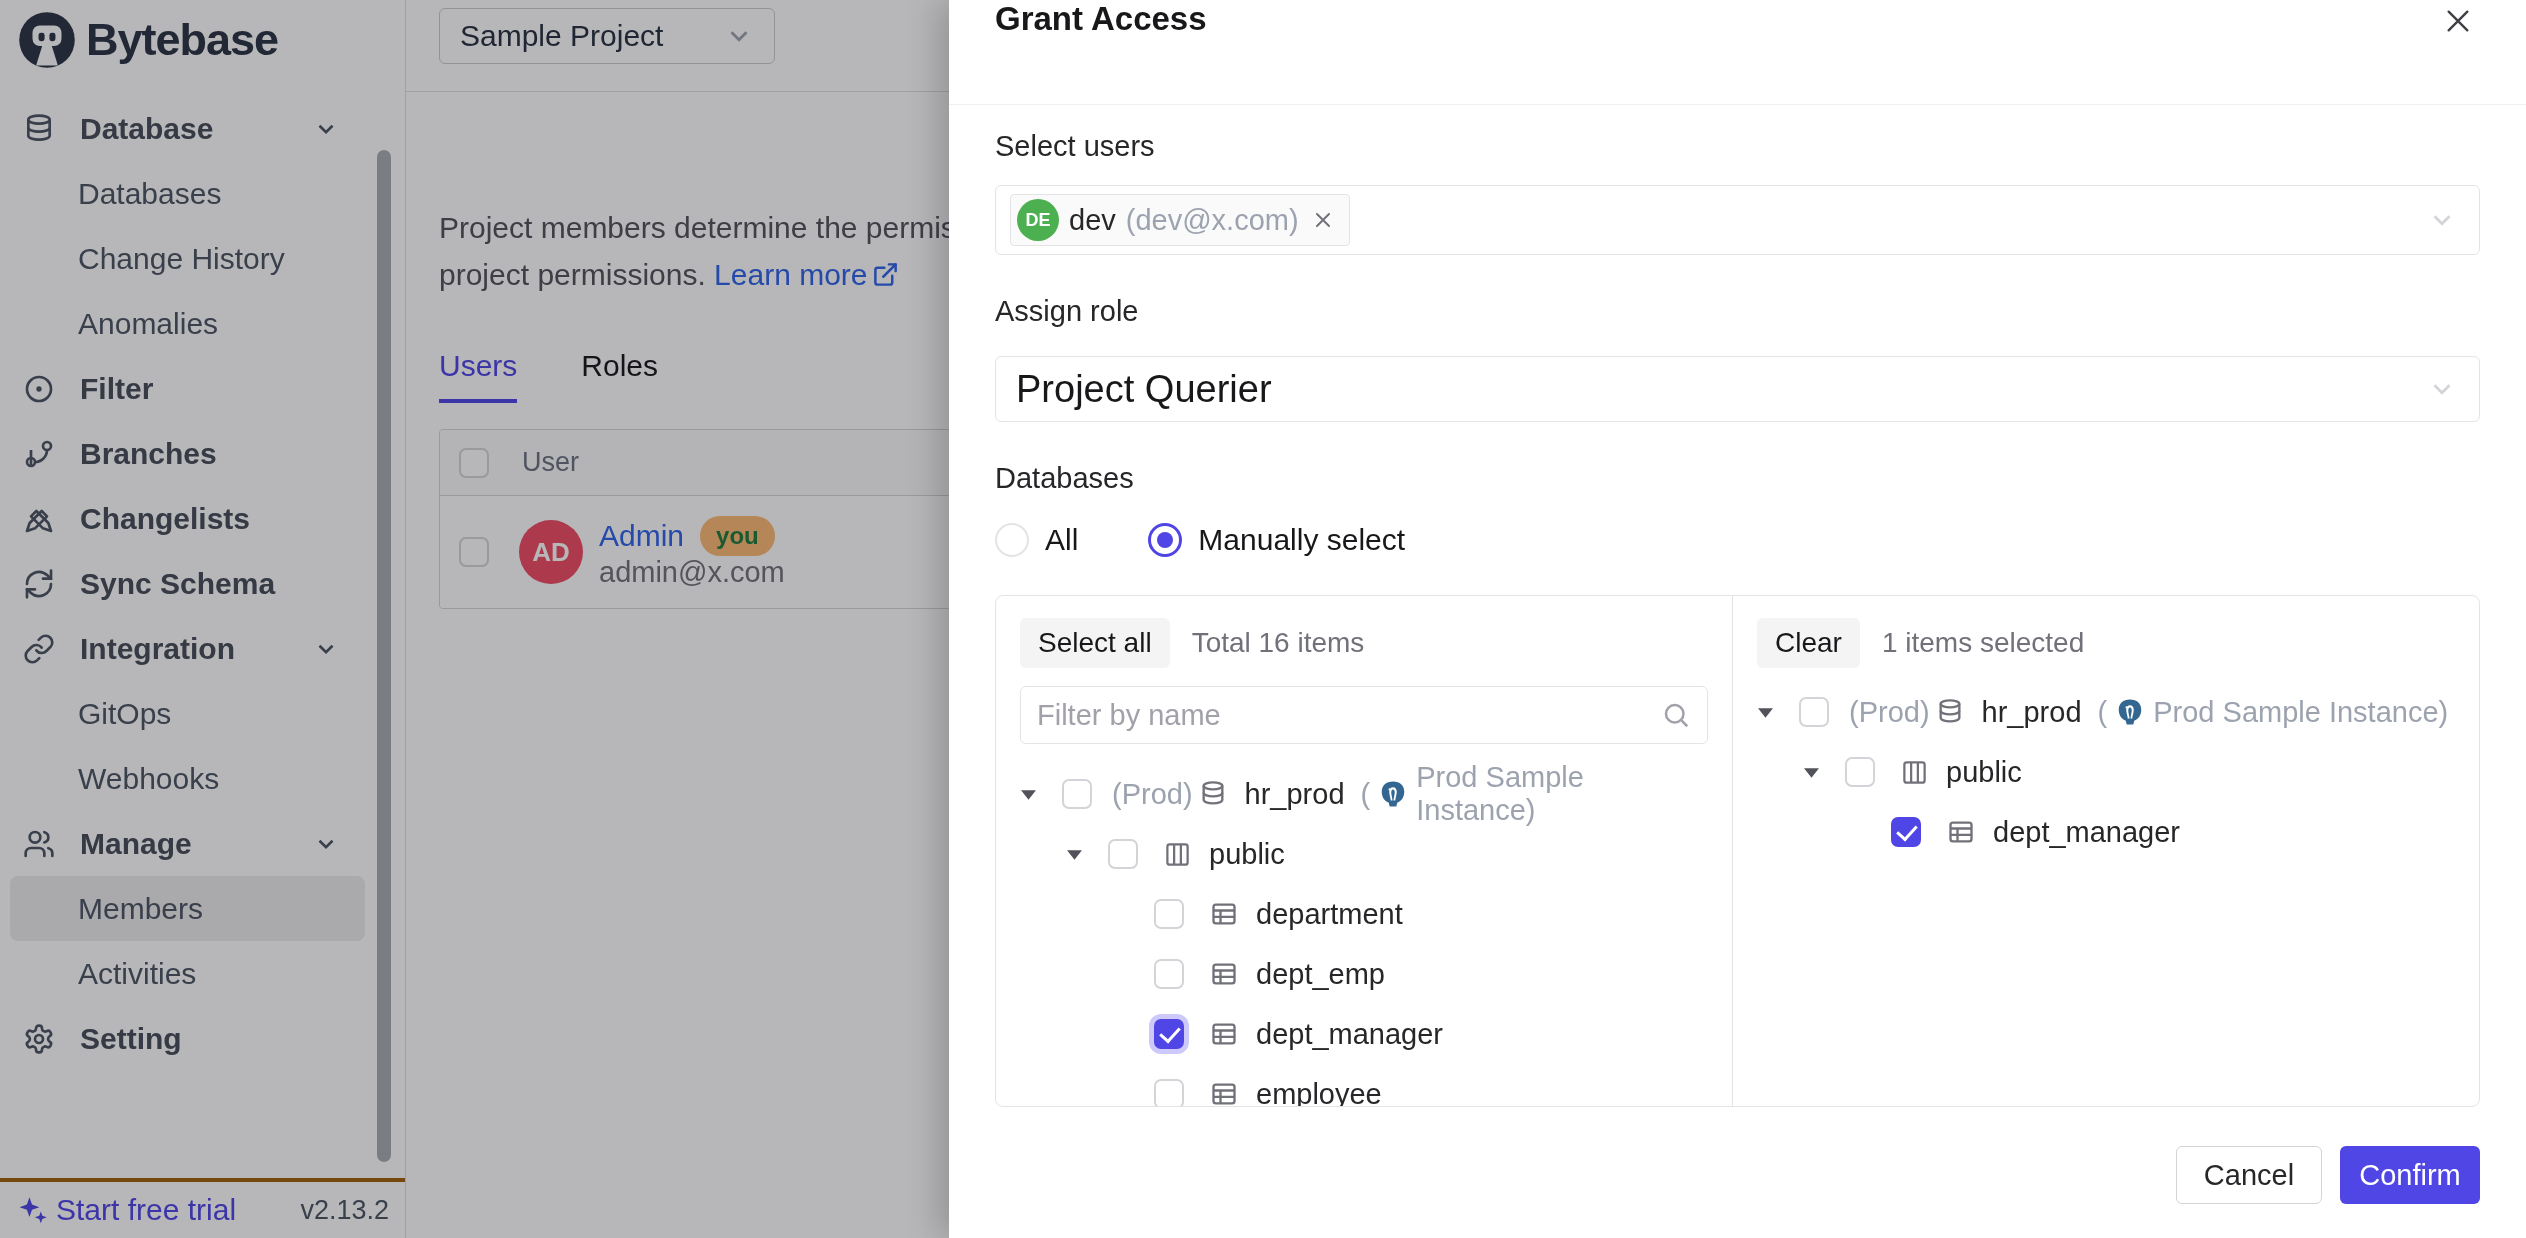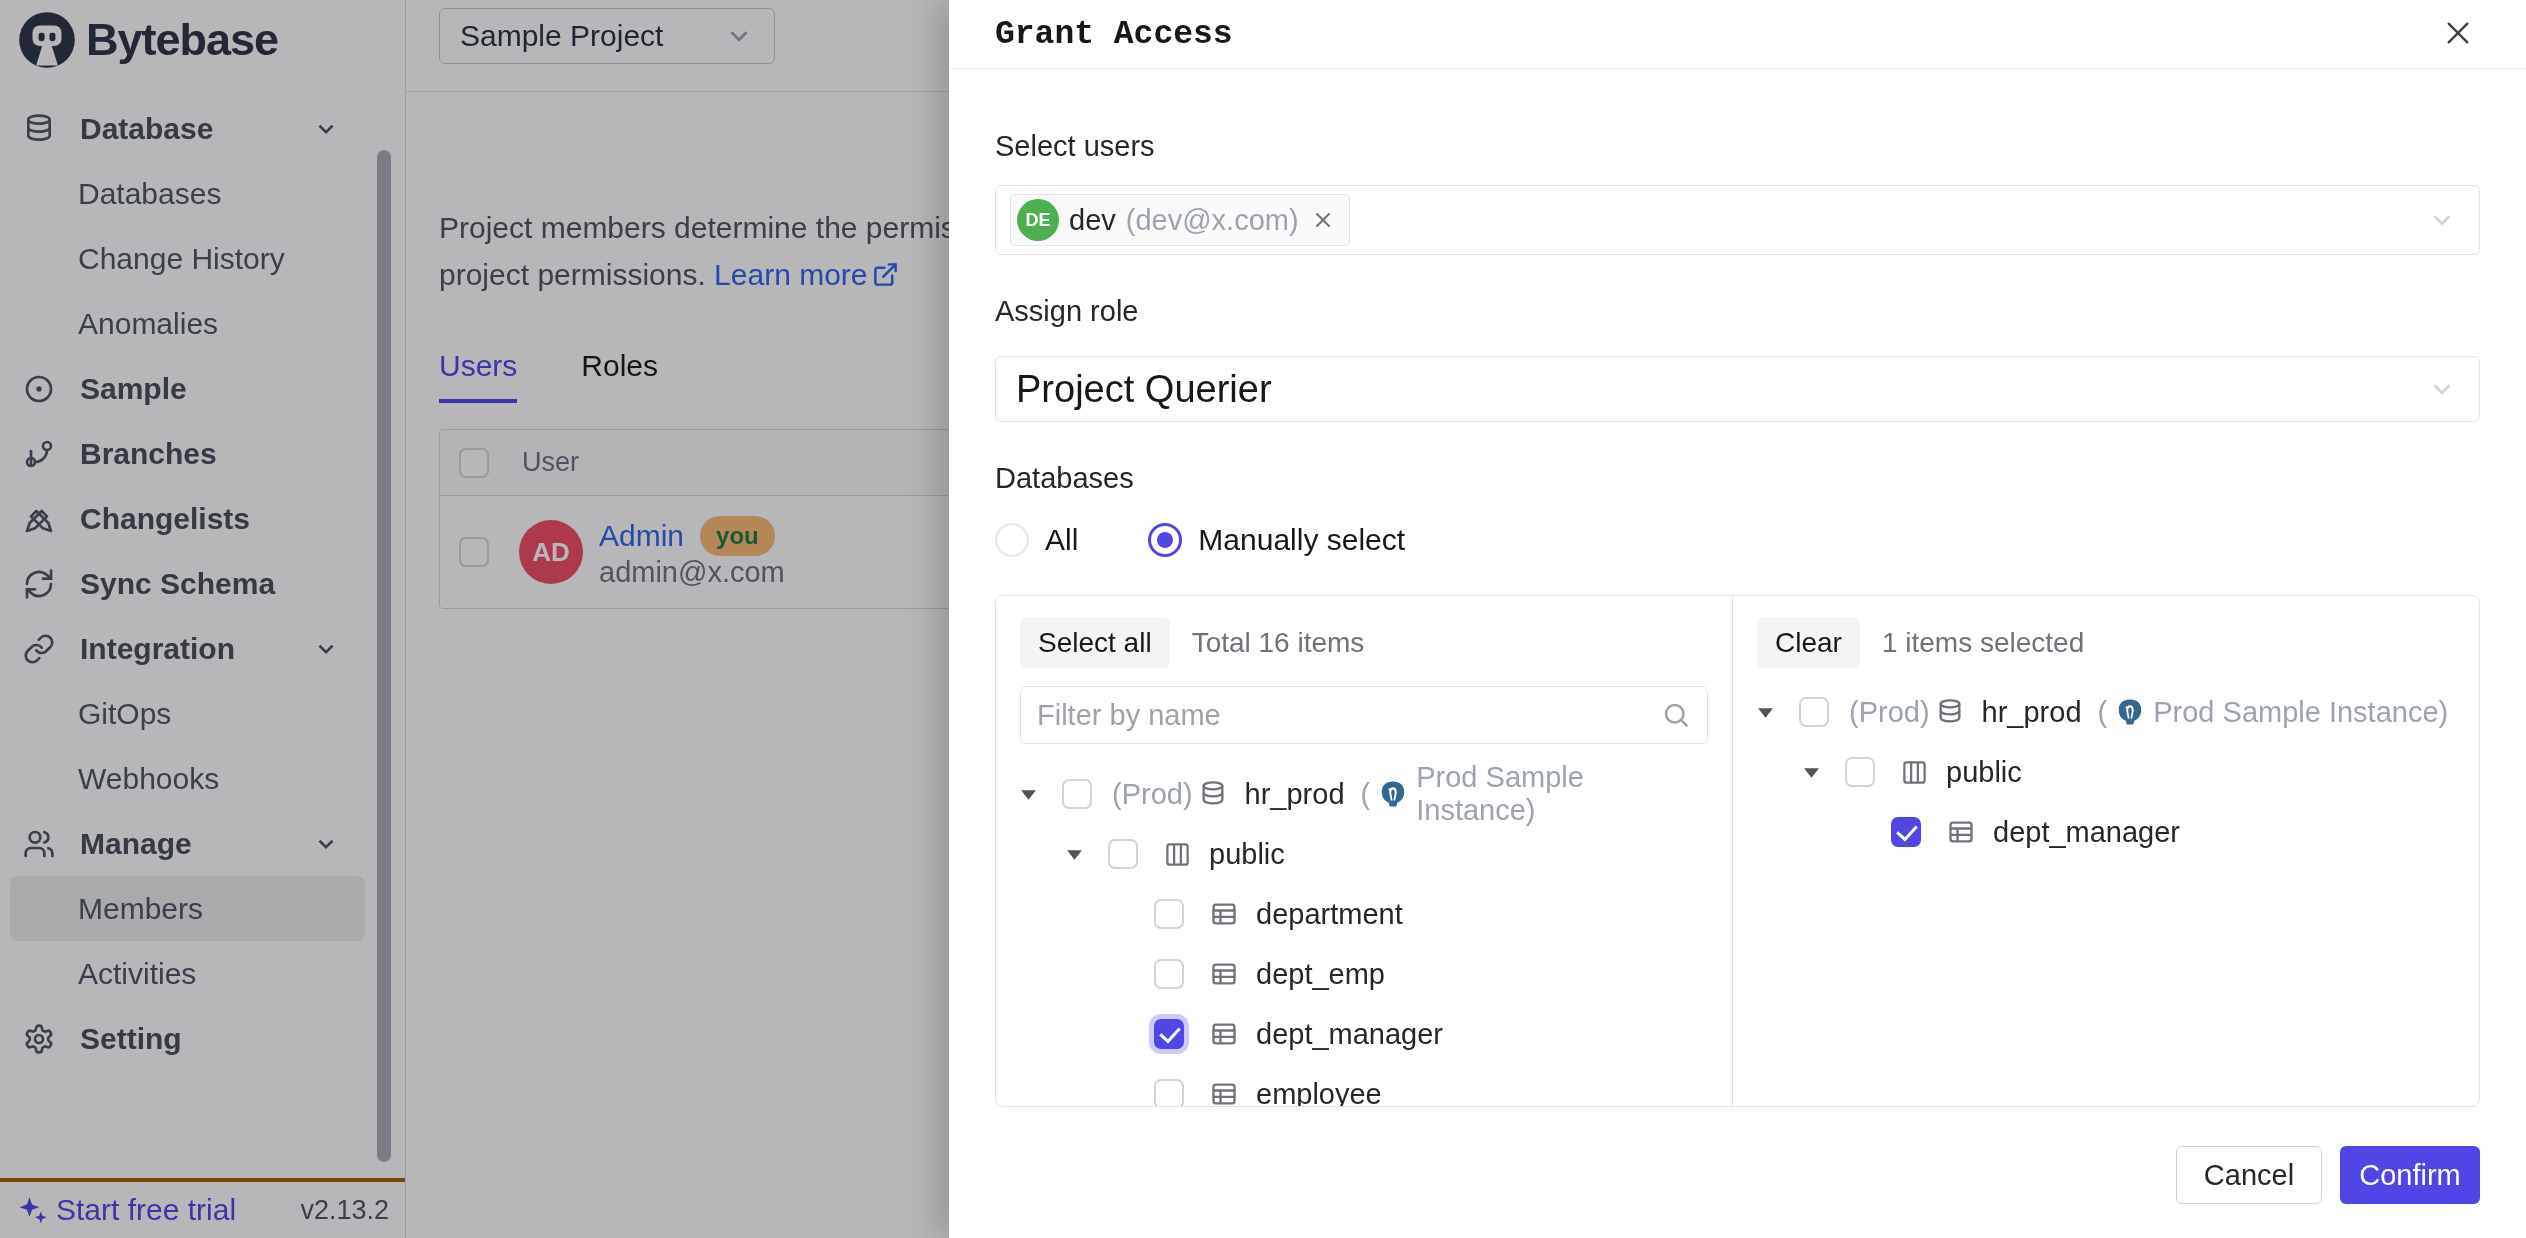--- a/index.html
+++ b/index.html
@@ -59,21 +59,21 @@
 
   
   .cb { width:30px; height:30px; border:2px solid #d4d4d8; border-radius:7px; background:#fff; flex:none; position:relative; cursor:pointer; }
   .cb.checked { background:#4f46e5; border-color:#4f46e5; }
   .cb.checked::after { content:""; position:absolute; left:8px; top:2px; width:9px; height:16px; border:solid #fff; border-width:0 3.5px 3.5px 0; transform:rotate(42deg); }
   .cb.ring { box-shadow:0 0 0 5px #cdc9fb; }
 
   
   .overlay { position:absolute; inset:0; background:rgba(18,18,23,0.30); z-index:5; }
   .modal { position:absolute; top:0; bottom:0; left:949px; right:0; background:#fff; z-index:10; box-shadow:-12px 0 30px rgba(0,0,0,0.18); }
-  .modal-header { height:69px; display:flex; align-items:center; padding:0 46px; border-bottom:1px solid #efefef;font-family:Liberation Mono, monospace; }
+  .modal-header { height:105px; display:flex; align-items:flex-start; padding:0 46px; border-bottom:1px solid #efefef; }
   .m-title { font-size:33px; font-weight:600; color:#18181b; flex:1; }
   .close-btn { width:44px; height:44px; display:flex; align-items:center; justify-content:center; background:none; border:none; cursor:pointer; color:#3f3f46; }
   .modal-body { position:absolute; top:94px; left:0; right:0; bottom:0; padding:0 46px; overflow:hidden; }
   .m-label { font-size:29px; font-weight:500; color:#27272a; }
   .lbl-users { margin-top:36px; }
   .select-box { position:relative; margin-top:22px; height:70px; border:1px solid #e4e4e7; border-radius:6px; display:flex; align-items:center; padding:0 14px; cursor:pointer; background:#fff; }
   .select-chev { position:absolute; right:22px; top:50%; transform:translateY(-50%); color:#d4d4d8; display:flex; }
   .chip { display:inline-flex; align-items:center; height:52px; background:#fafafa; border:1px solid #e4e4e7; border-radius:4px; padding:0 14px 0 6px; gap:10px; }
   .chip-avatar { width:42px; height:42px; border-radius:50%; background:#4caf50; color:#fff; font-size:18px; font-weight:600; display:flex; align-items:center; justify-content:center; }
   .chip-name { font-size:29px; color:#27272a; }
@@ -164,21 +164,21 @@
           <span class="nav-label">Anomalies</span>
         </div>
 
       <div class="nav-item">
         <span class="nav-icon">
             <svg viewBox="0 0 24 24" fill="none" stroke="currentColor" stroke-width="2">
               <circle cx="12" cy="12" r="9"></circle>
               <circle cx="12" cy="12" r="2" fill="currentColor" stroke="none"></circle>
             </svg>
           </span>
-        <span class="nav-label">Sample</span>
+        <span class="nav-label">Filter</span>
       </div>
       <div class="nav-item">
         <span class="nav-icon">
             <svg viewBox="0 0 24 24" fill="none" stroke="currentColor" stroke-width="2">
               <line x1="6" y1="9" x2="6" y2="21"></line>
               <circle cx="18" cy="6" r="3"></circle>
               <circle cx="6" cy="18" r="3"></circle>
               <path d="M18 9a9 9 0 0 1-9 9"></path>
             </svg>
           </span>

